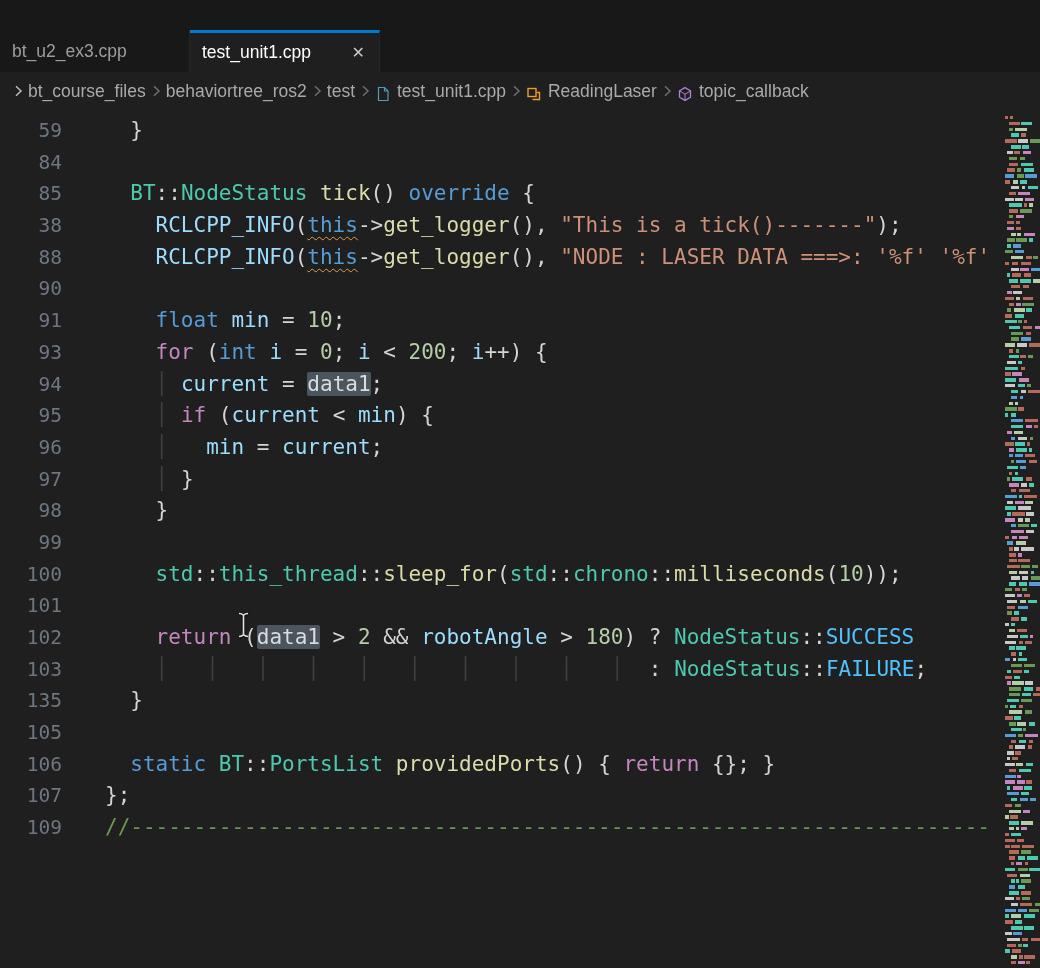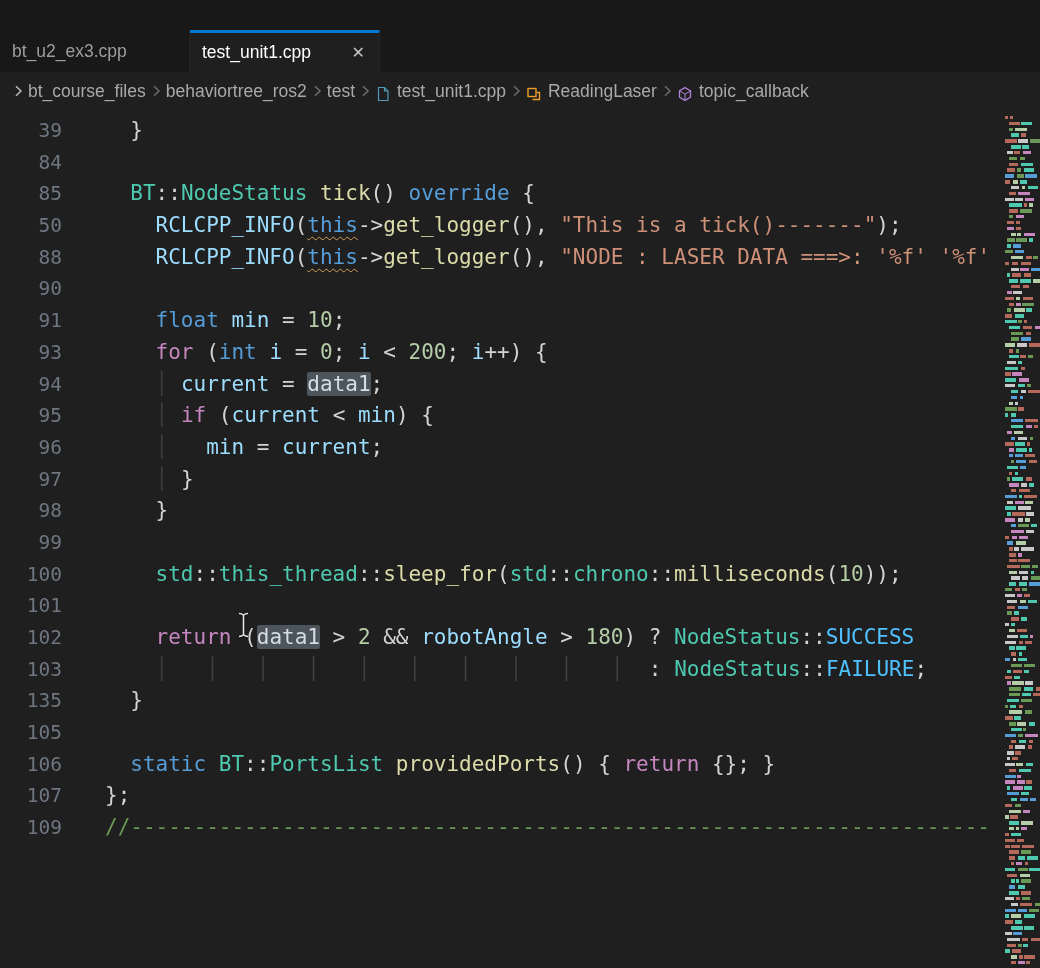--- a/index.html
+++ b/index.html
@@ -143,24 +143,24 @@
           <path d="M8 1.6l5.5 3.2v6.4L8 14.4l-5.5-3.2V4.8z" fill="none" stroke="#b180d7" stroke-width="1.3"></path>
           <path d="M8 8.2l5.5-3.2M8 8.2v6M8 8.2L2.5 4.8" fill="none" stroke="#b180d7" stroke-width="1"></path>
         </svg>
       </span>
       <span>topic_callback</span>
     </span>
   </div>
 
 <div id="editor">
   <div id="lines">
-      <div class="line"><span class="gutter">39</span><span class="code"><span class="tk-pl">  }</span></span></div>
+      <div class="line"><span class="gutter">59</span><span class="code"><span class="tk-pl">  }</span></span></div>
       <div class="line"><span class="gutter">84</span><span class="code"></span></div>
       <div class="line"><span class="gutter">85</span><span class="code"><span class="tk-pl">  </span><span class="tk-typ">BT</span><span class="tk-pl">::</span><span class="tk-typ">NodeStatus</span><span class="tk-pl"> </span><span class="tk-fn">tick</span><span class="tk-pl">() </span><span class="tk-kw">override</span><span class="tk-pl"> {</span></span></div>
-      <div class="line"><span class="gutter">50</span><span class="code"><span class="tk-pl">    </span><span class="tk-vr">RCLCPP_INFO</span><span class="tk-pl">(</span><span class="tk-th">this</span><span class="tk-pl">-&gt;</span><span class="tk-fn">get_logger</span><span class="tk-pl">(), </span><span class="tk-st">"This is a tick()-------"</span><span class="tk-pl">);</span></span></div>
+      <div class="line"><span class="gutter">38</span><span class="code"><span class="tk-pl">    </span><span class="tk-vr">RCLCPP_INFO</span><span class="tk-pl">(</span><span class="tk-th">this</span><span class="tk-pl">-&gt;</span><span class="tk-fn">get_logger</span><span class="tk-pl">(), </span><span class="tk-st">"This is a tick()-------"</span><span class="tk-pl">);</span></span></div>
       <div class="line"><span class="gutter">88</span><span class="code"><span class="tk-pl">    </span><span class="tk-vr">RCLCPP_INFO</span><span class="tk-pl">(</span><span class="tk-th">this</span><span class="tk-pl">-&gt;</span><span class="tk-fn">get_logger</span><span class="tk-pl">(), </span><span class="tk-st">"NODE : LASER DATA ===&gt;: '%f' '%f'</span></span></div>
       <div class="line"><span class="gutter">90</span><span class="code"></span></div>
       <div class="line"><span class="gutter">91</span><span class="code"><span class="tk-pl">    </span><span class="tk-kw">float</span><span class="tk-pl"> </span><span class="tk-vr">min</span><span class="tk-pl"> = </span><span class="tk-nm">10</span><span class="tk-pl">;</span></span></div>
       <div class="line"><span class="gutter">93</span><span class="code"><span class="tk-pl">    </span><span class="tk-ctl">for</span><span class="tk-pl"> (</span><span class="tk-kw">int</span><span class="tk-pl"> </span><span class="tk-vr">i</span><span class="tk-pl"> = </span><span class="tk-nm">0</span><span class="tk-pl">; </span><span class="tk-vr">i</span><span class="tk-pl"> &lt; </span><span class="tk-nm">200</span><span class="tk-pl">; </span><span class="tk-vr">i</span><span class="tk-pl">++) {</span></span></div>
       <div class="line"><span class="gutter">94</span><span class="code"><span class="tk-pl">    </span><span class="tk-gd">│</span><span class="tk-pl"> </span><span class="tk-vr">current</span><span class="tk-pl"> = </span><span class="tk-hl">data1</span><span class="tk-pl">;</span></span></div>
       <div class="line"><span class="gutter">95</span><span class="code"><span class="tk-pl">    </span><span class="tk-gd">│</span><span class="tk-pl"> </span><span class="tk-ctl">if</span><span class="tk-pl"> (</span><span class="tk-vr">current</span><span class="tk-pl"> &lt; </span><span class="tk-vr">min</span><span class="tk-pl">) {</span></span></div>
       <div class="line"><span class="gutter">96</span><span class="code"><span class="tk-pl">    </span><span class="tk-gd">│</span><span class="tk-pl">   </span><span class="tk-vr">min</span><span class="tk-pl"> = </span><span class="tk-vr">current</span><span class="tk-pl">;</span></span></div>
       <div class="line"><span class="gutter">97</span><span class="code"><span class="tk-pl">    </span><span class="tk-gd">│</span><span class="tk-pl"> }</span></span></div>
       <div class="line"><span class="gutter">98</span><span class="code"><span class="tk-pl">    }</span></span></div>
       <div class="line"><span class="gutter">99</span><span class="code"></span></div>

